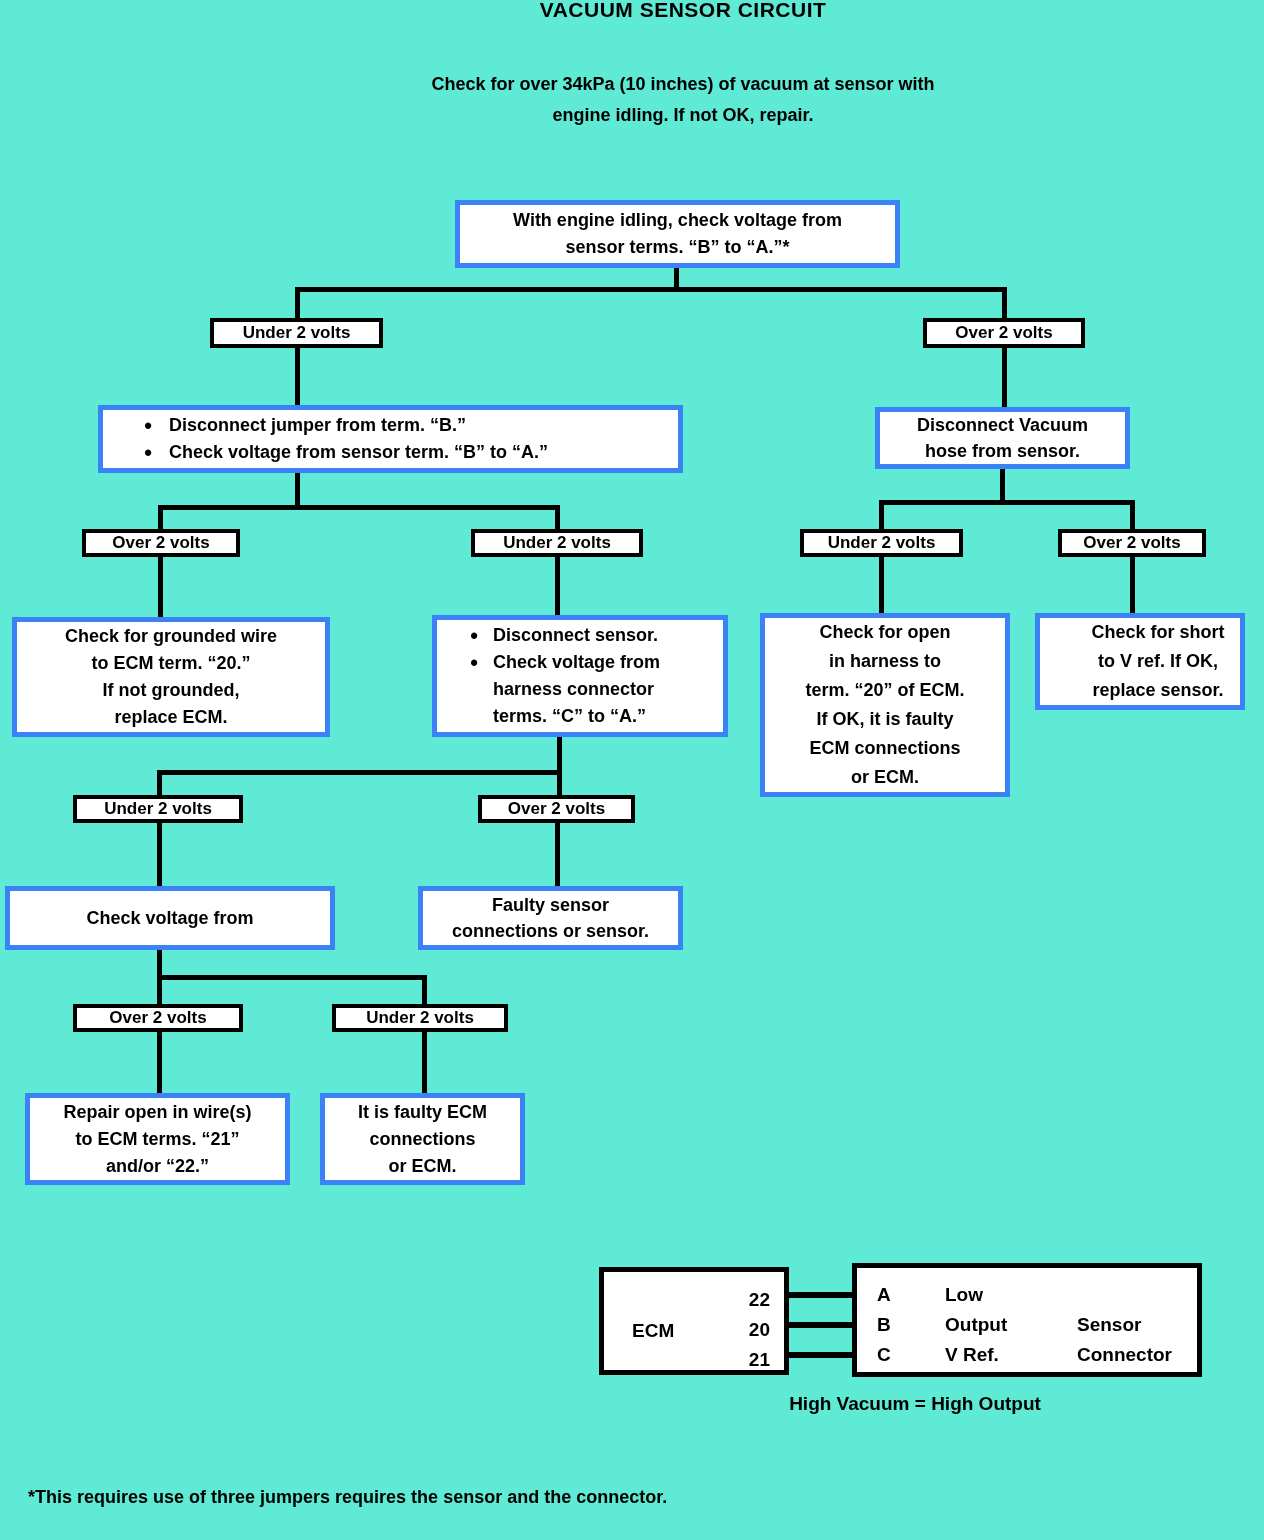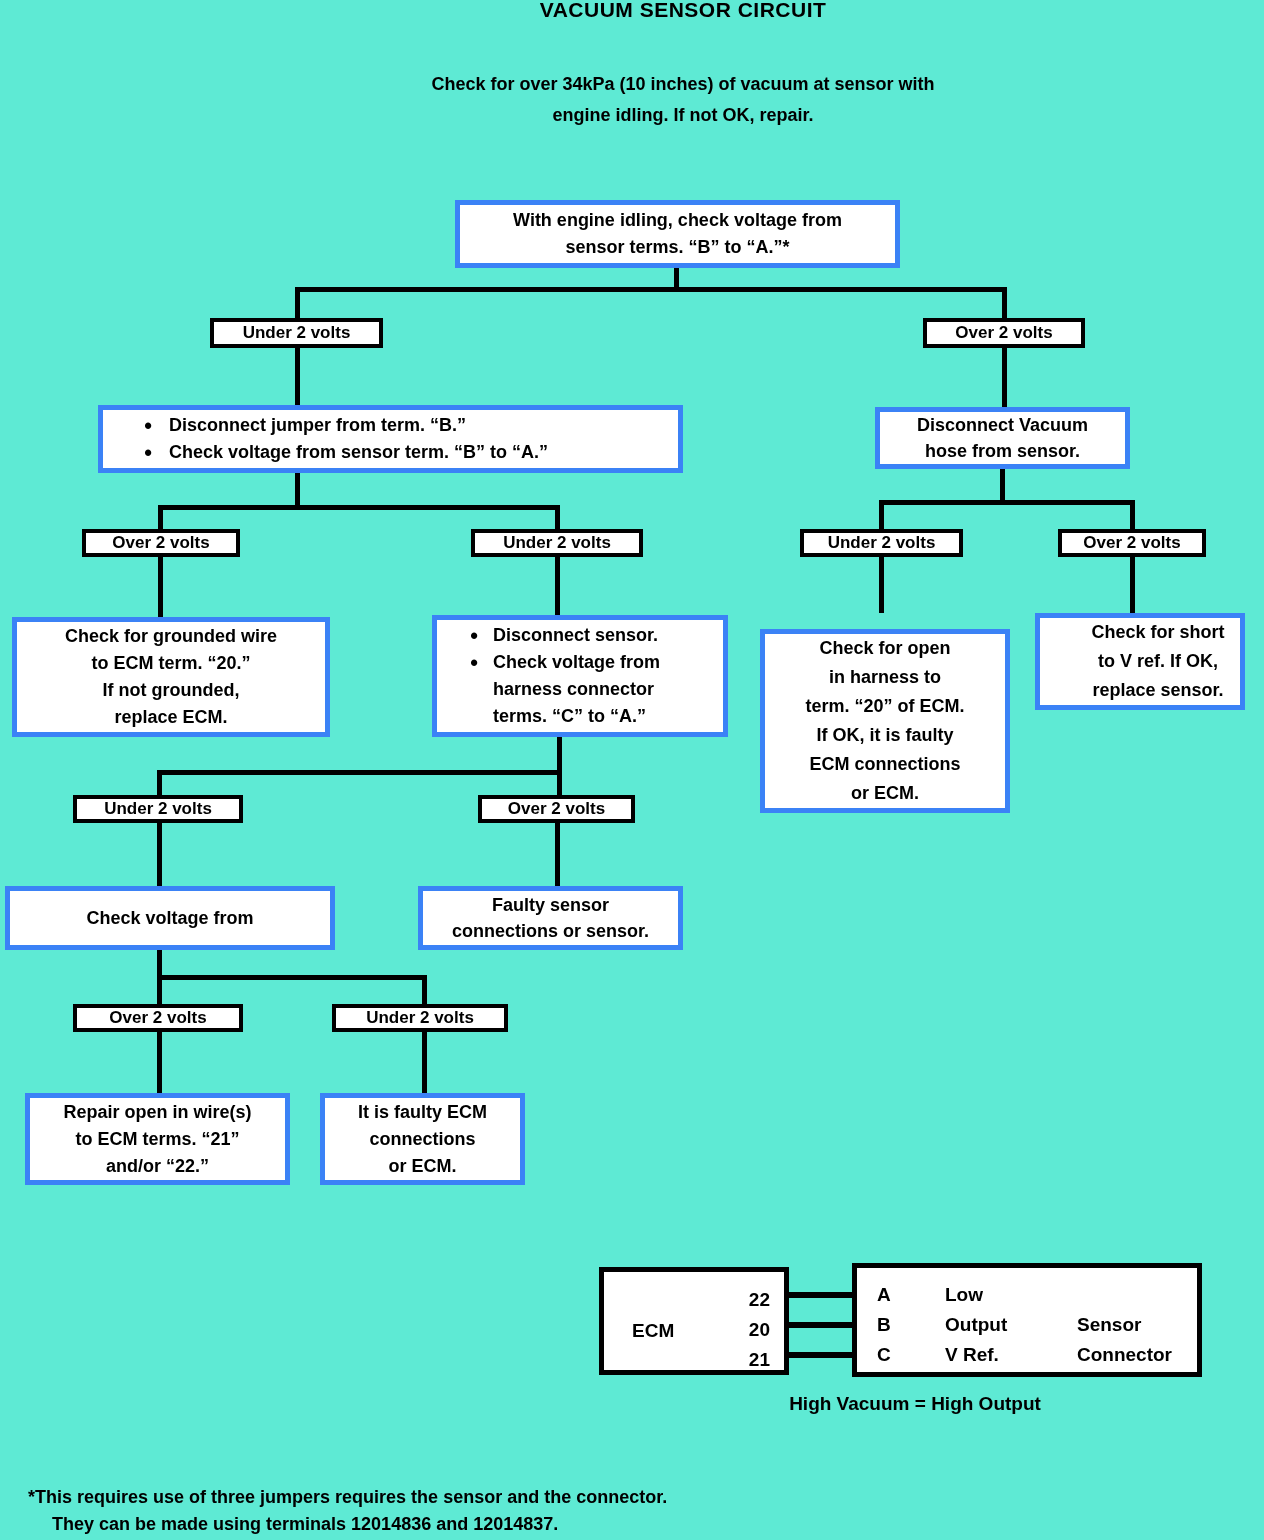--- a/index.html
+++ b/index.html
@@ -128,21 +128,21 @@
     <div class="brow">
       <span class="bullet"></span>
       <span>harness connector</span>
     </div>
     <div class="brow">
       <span class="bullet"></span>
       <span>terms. “C” to “A.”</span>
     </div>
   </div>
 
-  <div class="box roomy" style="left:760px;top:629px;width:250px;height:184px;">
+  <div class="box roomy" style="left:760px;top:613px;width:250px;height:184px;">
     <div>Check for open</div>
     <div>in harness to</div>
     <div>term. “20” of ECM.</div>
     <div>If OK, it is faulty</div>
     <div>ECM connections</div>
     <div>or ECM.</div>
   </div>
 
   <div class="box roomy" style="left:1035px;top:613px;width:210px;height:97px;padding-left:36px;">
     <div>Check for short</div>
@@ -221,16 +221,15 @@
       <span class="pin-letter">C</span>
       <span class="pin-name">V Ref.</span>
       <span class="pin-extra">Connector</span>
     </div>
   </div>
 
   <div class="caption" style="left:745px;top:1393px;width:340px;">High Vacuum = High Output</div>
 
   <div class="footnote" style="left:28px;top:1484px;width:1000px;">
     <div>*This requires use of three jumpers requires the sensor and the connector.</div>
-    <div style="padding-left:24px;">They can be made using terminals 12014836 and 12014837.</div>
   </div>
 
 </div>
 
 </body></html>

